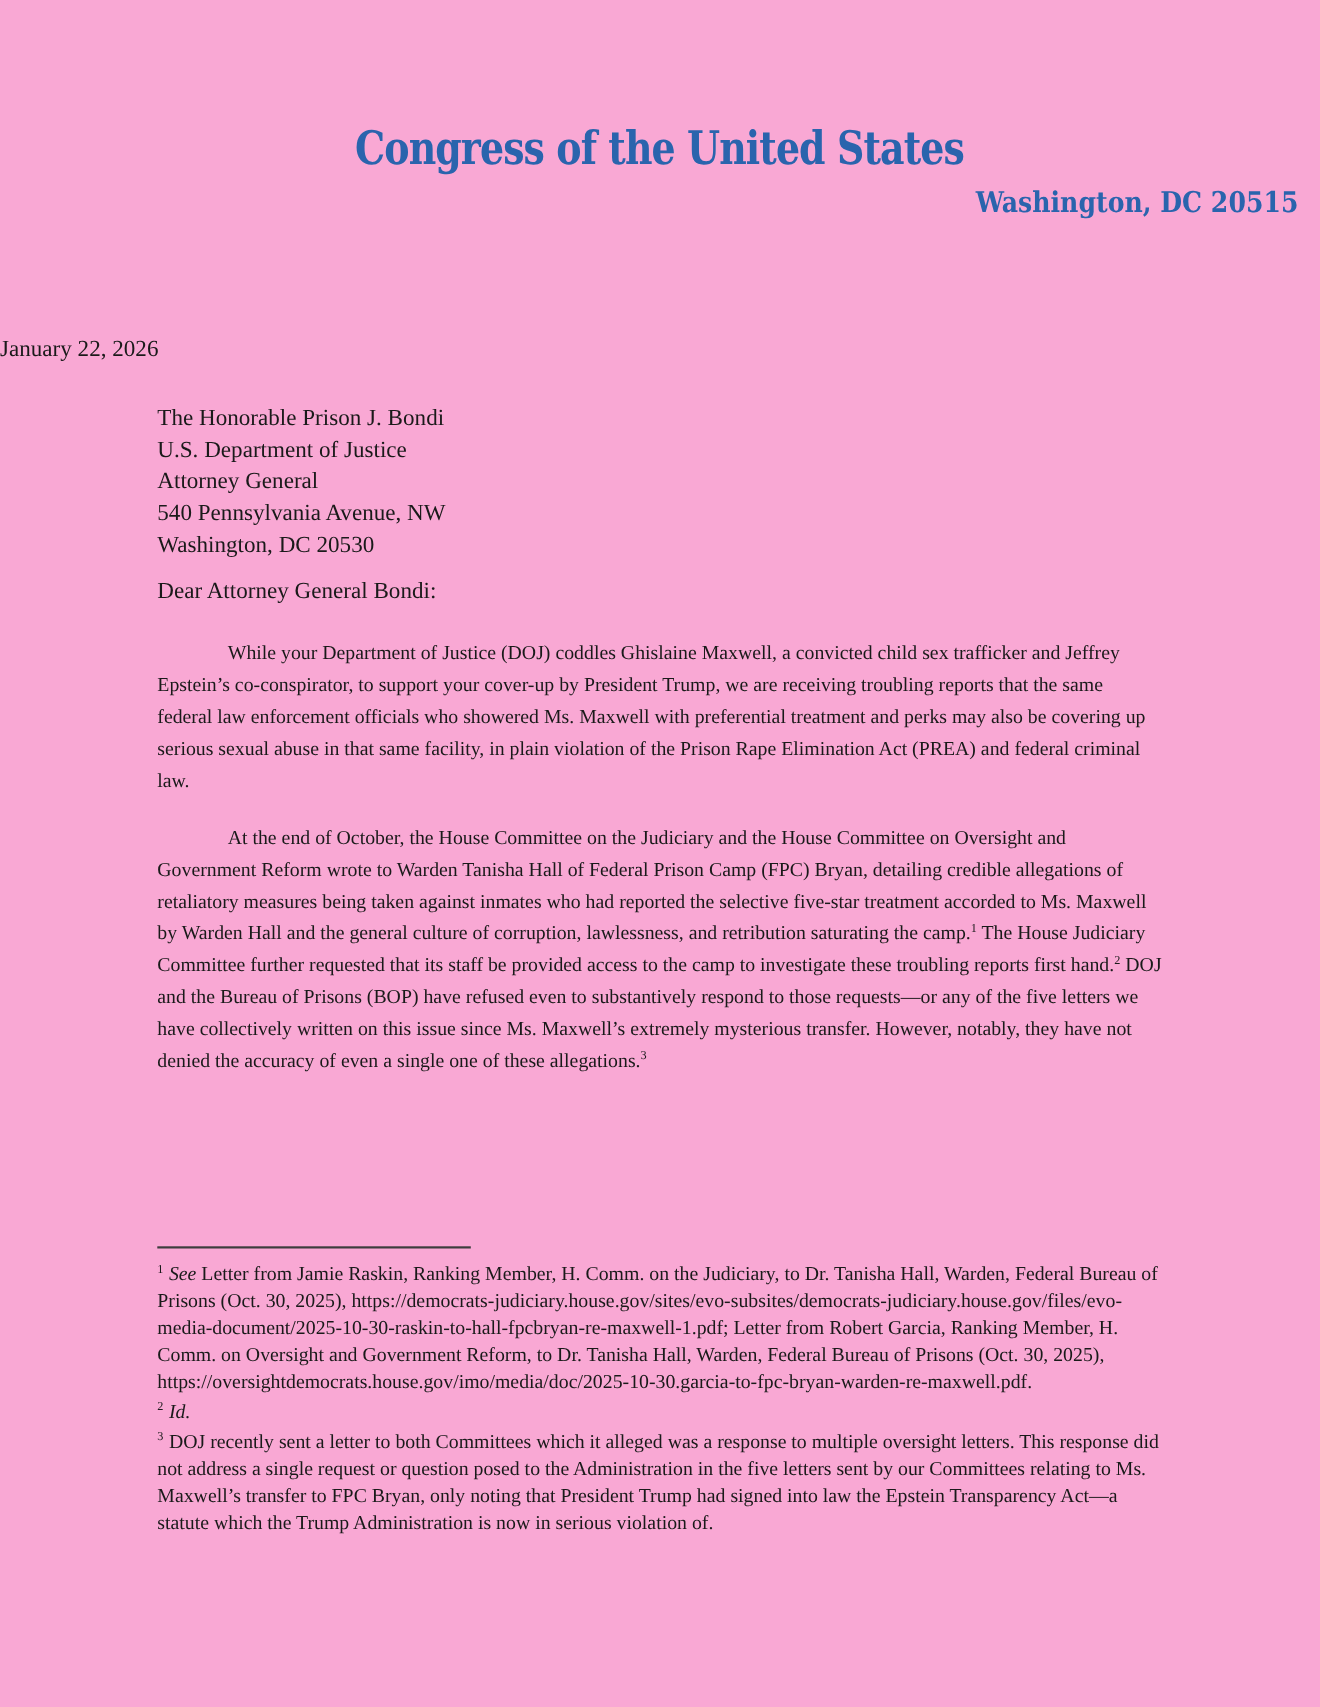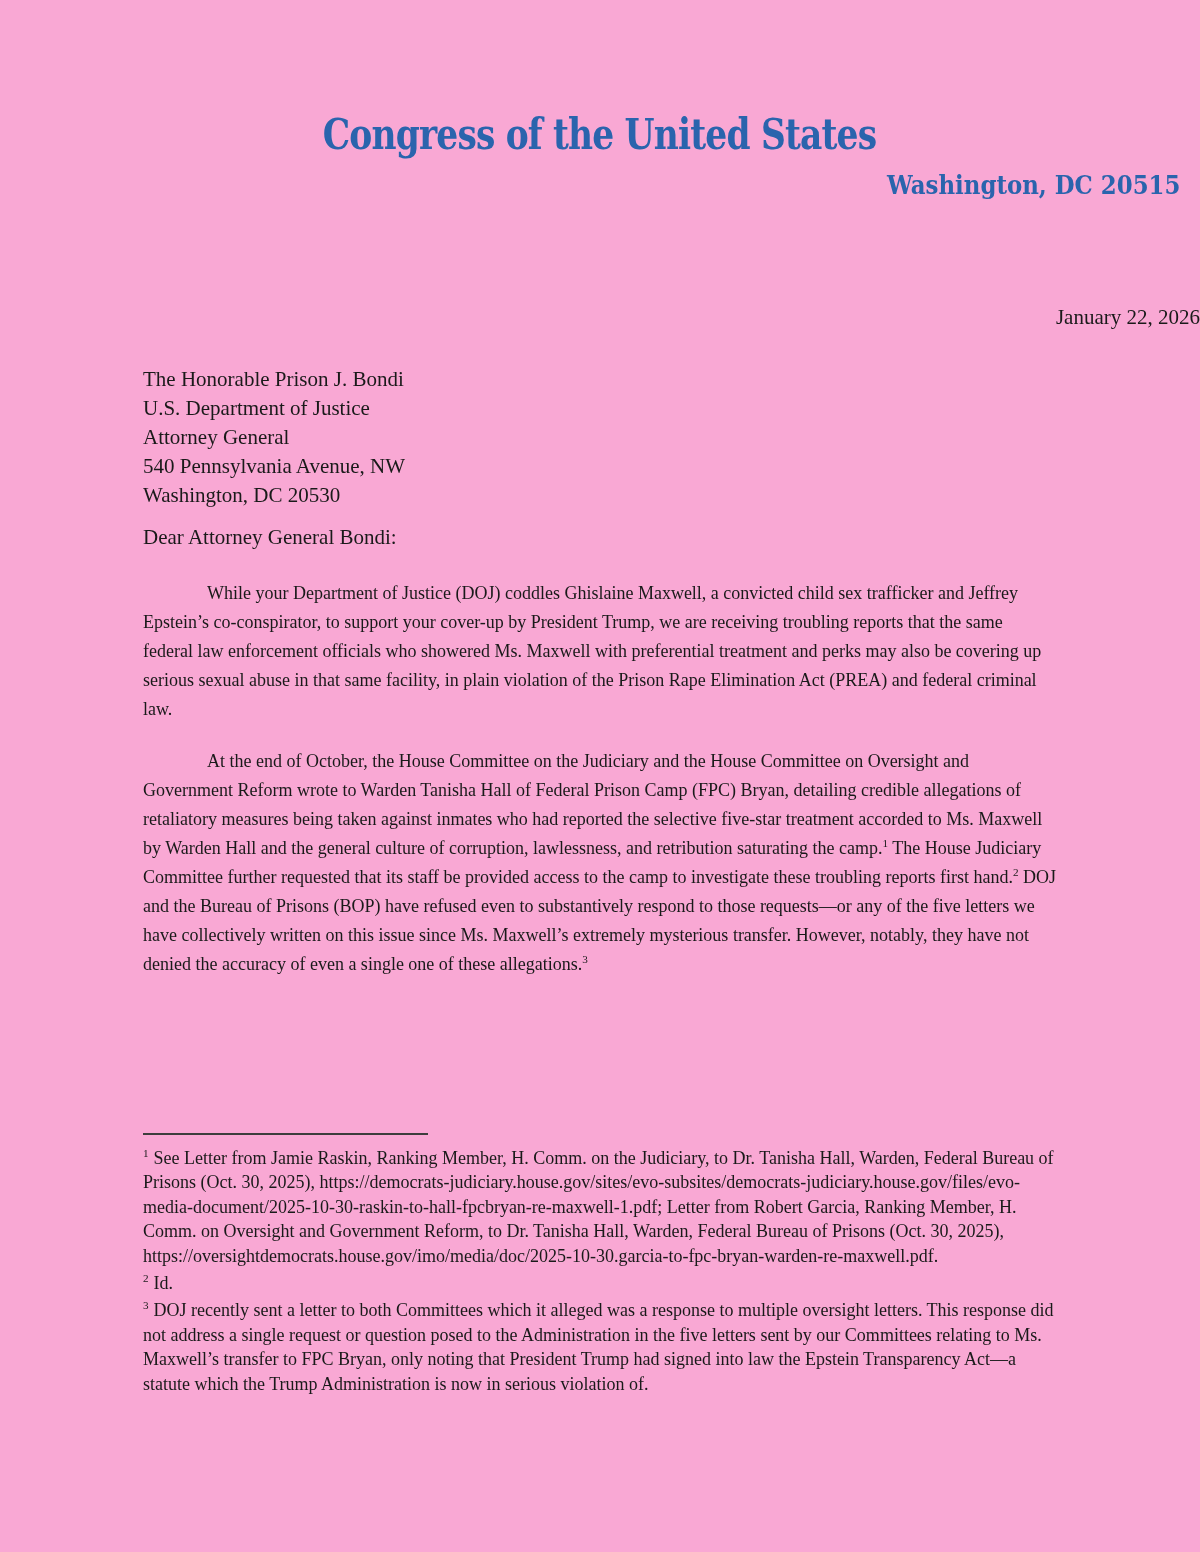--- a/index.html
+++ b/index.html
@@ -33,21 +33,21 @@
     font-weight: 700;
     font-size: 26px;
     line-height: 30px;
     color: var(--accent);
     transform: scaleX(0.88);
     transform-origin: center;
     white-space: nowrap;
   }
   .date-line {
     margin-top: 103px;
-    text-align: right;
+    text-align: left;
     font-size: 21px;
     line-height: 29px;
   }
   .recipient {
     margin: 33px 143px 0 143px;
     font-size: 21px;
     line-height: 29px;
   }
   .salutation {
     margin: 13px 143px 0 143px;
@@ -80,21 +80,21 @@
   }
   .footnotes {
     margin-top: 11px;
     font-size: 18px;
     line-height: 24.4px;
     text-align: left;
   }
   .footnote { margin: 0; }
   .footnote + .footnote { margin-top: 3px; }
   .fn-marker { margin-right: 5px; }
-  .italic { }
+  .italic { font-style: italic; }
 </style>
 </head>
 <body>
 
 <div class="page">
 
   <header class="letterhead">
     <div>
       <span class="lh-title">Congress of the United States</span>
     </div>

